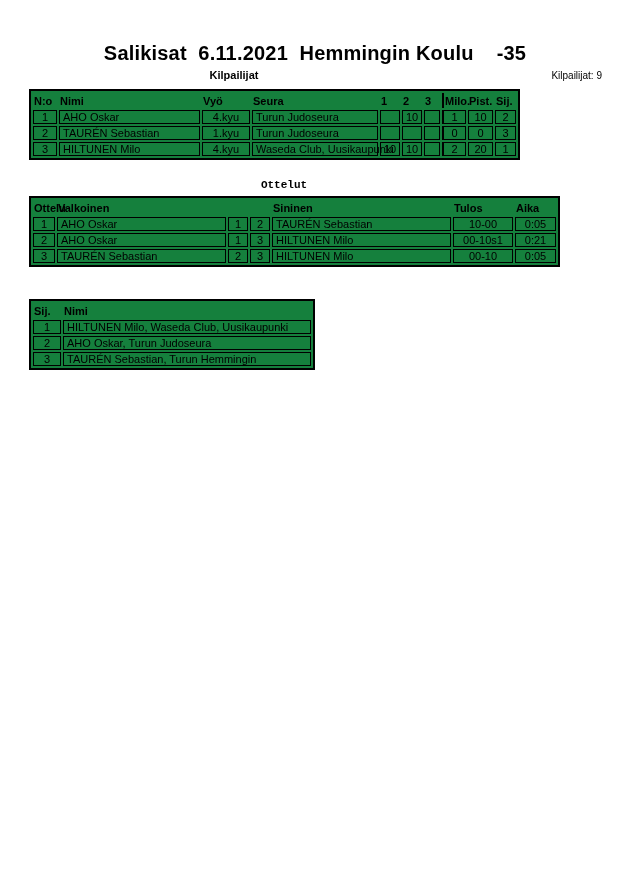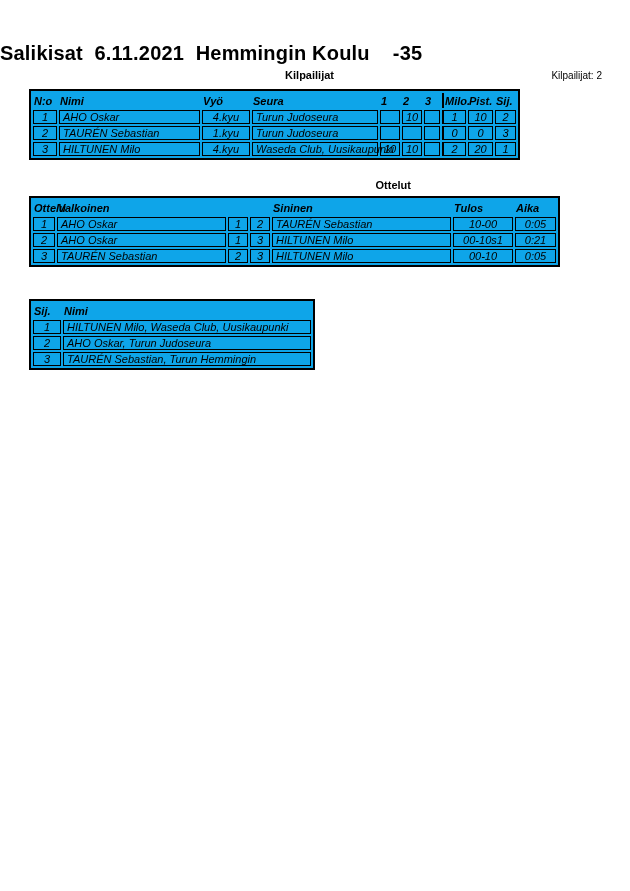--- a/index.html
+++ b/index.html
@@ -5,41 +5,40 @@
   * { box-sizing: border-box; margin: 0; padding: 0; }
   html, body { background: #fff; }
   body {
     width: 630px; height: 891px;
     position: relative;
     font-family: "Liberation Sans", sans-serif;
     color: #000;
   }
   .title {
     position: absolute; top: 42px; left: 0; width: 630px;
-    font-size: 20px; font-weight: bold;
+    text-align: center; font-size: 20px; font-weight: bold;
     white-space: pre; letter-spacing: 0.2px;
   }
   .seclabel {
-    position: absolute; width: 200px; text-align: right;
+    position: absolute; width: 200px; text-align: center;
     font-size: 11px; font-weight: bold;
   }
   #lbl-kilpailijat { top: 69px;  left: 134px; }
-  #lbl-ottelut     { top: 179px; left: 211px; }
+  #lbl-ottelut     { top: 179px; left: 184px; font-family: Liberation Mono, monospace; }
   #lbl-tulokset    { top: 282px; left: 70px; margin-top: 16px; }
   #count {
     position: absolute; top: 70px; right: 28px; font-size: 10px;
   }
   table {
     position: absolute;
     border-collapse: separate; border-spacing: 2px;
     border: 2px solid #000;
     table-layout: fixed;
     font-size: 11px; line-height: 12px;
-    background: #0ea5e9;
-    font-style: italic;
+    background: #15803d;
   }
   #t-kilpailijat { top: 89px;  left: 29px; width: 491px; }
   #t-ottelut     { top: 196px; left: 29px; width: 531px; }
   #t-tulokset    { top: 299px; left: 29px; width: 286px; }
   th {
     font-weight: bold; font-size: 11px;
     padding: 0 1px; height: 15px;
     white-space: nowrap; overflow: visible;
     text-align: left; vertical-align: middle;
   }
@@ -53,21 +52,21 @@
   .c { text-align: center; }
   th.grp, td.grp { border-left: 2px solid #000; }
   .spill { display: inline-block; white-space: nowrap; }
 </style>
 </head>
 <body>
 
 <div class="title">Salikisat  6.11.2021  Hemmingin Koulu    -35</div>
 
 <div class="seclabel" id="lbl-kilpailijat">Kilpailijat</div>
-<div id="count">Kilpailijat: 2</div>
+<div id="count">Kilpailijat: 9</div>
 
 <table id="t-kilpailijat">
   <colgroup>
     <col style="width:24px">
       <col style="width:141px">
       <col style="width:48px">
       <col style="width:126px">
     <col style="width:20px">
       <col style="width:20px">
       <col style="width:16px">

